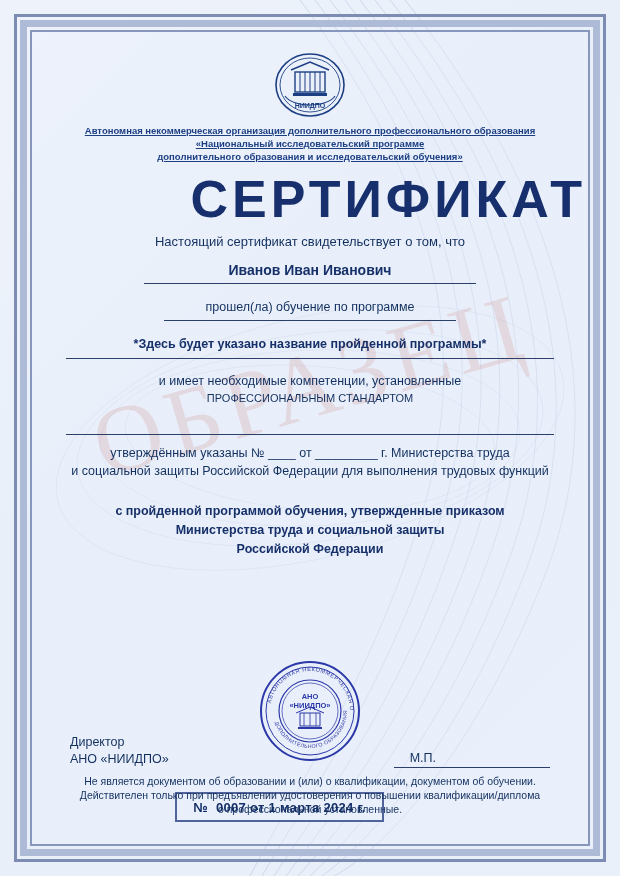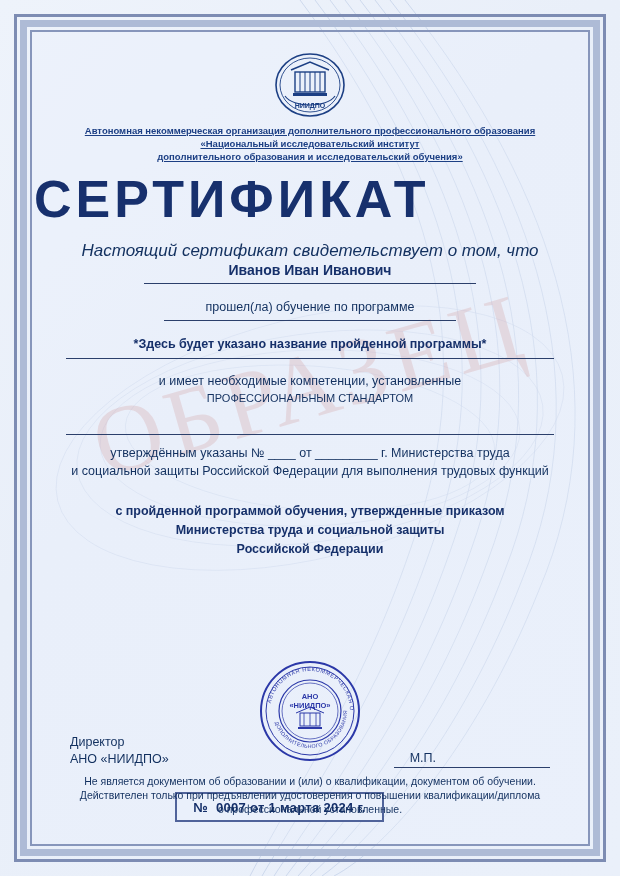--- a/index.html
+++ b/index.html
@@ -64,32 +64,32 @@
     position:absolute;left:0;right:0;top:90px;
     text-align:center;
     color:#1c3f84;
     font-size:9.5px;
     line-height:13px;
     font-weight:bold;
     text-decoration:underline;
   }
   .title{
     position:absolute;left:0;right:0;top:135px;
-    text-align:left;
+    text-align:right;
     color:#17306d;
     font-size:52px;
     font-weight:bold;
     letter-spacing:4px;
     font-family:"Liberation Sans", sans-serif;
   }
   .ln{
     text-align:center;
     color:#12305f;
   }
-  .r-sub{position:absolute;left:0;right:0;top:207px;font-size:17px;font-style:italic;}
+  .r-sub{position:absolute;left:0;right:0;top:200px;font-size:13px;}
   .rule{
     position:absolute;height:1px;background:#2b3f6b;
   }
   .r-name{position:absolute;left:0;right:0;top:228px;font-size:14px;font-weight:bold;color:#16306a;}
   .r-prog-label{position:absolute;left:0;right:0;top:266px;font-size:12.5px;}
   .r-prog{position:absolute;left:0;right:0;top:303px;font-size:12.5px;font-weight:bold;color:#16306a;}
   .r-comp1{position:absolute;left:0;right:0;top:340px;font-size:12.5px;}
   .r-comp2{position:absolute;left:0;right:0;top:358px;font-size:11px;}
   .r-order1{position:absolute;left:0;right:0;top:412px;font-size:12.5px;}
   .r-order2{position:absolute;left:0;right:0;top:430px;font-size:12.5px;}
@@ -153,21 +153,21 @@
         <line x1="47" y1="20" x2="47" y2="40" stroke="#1c3f84" stroke-width="1"></line>
         <path d="M18 18 L37 10 L56 18" fill="none" stroke="#1c3f84" stroke-width="1.6"></path>
         <rect x="20" y="41" width="34" height="3" fill="#1c3f84"></rect>
         <path d="M12 44 C 20 56, 54 56, 62 44" fill="none" stroke="#1c3f84" stroke-width="1.2"></path>
         <text x="37" y="56" text-anchor="middle" font-size="7" font-weight="bold" fill="#1c3f84" font-family="Liberation Sans, sans-serif">НИИДПО</text>
       </svg>
     </div>
 
     <div class="org-lines">
       <div>Автономная некоммерческая организация дополнительного профессионального образования</div>
-      <div>«Национальный исследовательский институт</div>
+      <div>«Национальный исследовательский программе</div>
       <div>дополнительного образования и исследовательский обучения»</div>
     </div>
 
     <div class="title">СЕРТИФИКАТ</div>
 
     <div class="ln r-sub">Настоящий сертификат свидетельствует о том, что</div>
 
     <div class="rule" style="left:110px;right:110px;top:249px;"></div>
     <div class="ln r-name">Иванов Иван Иванович</div>
 

